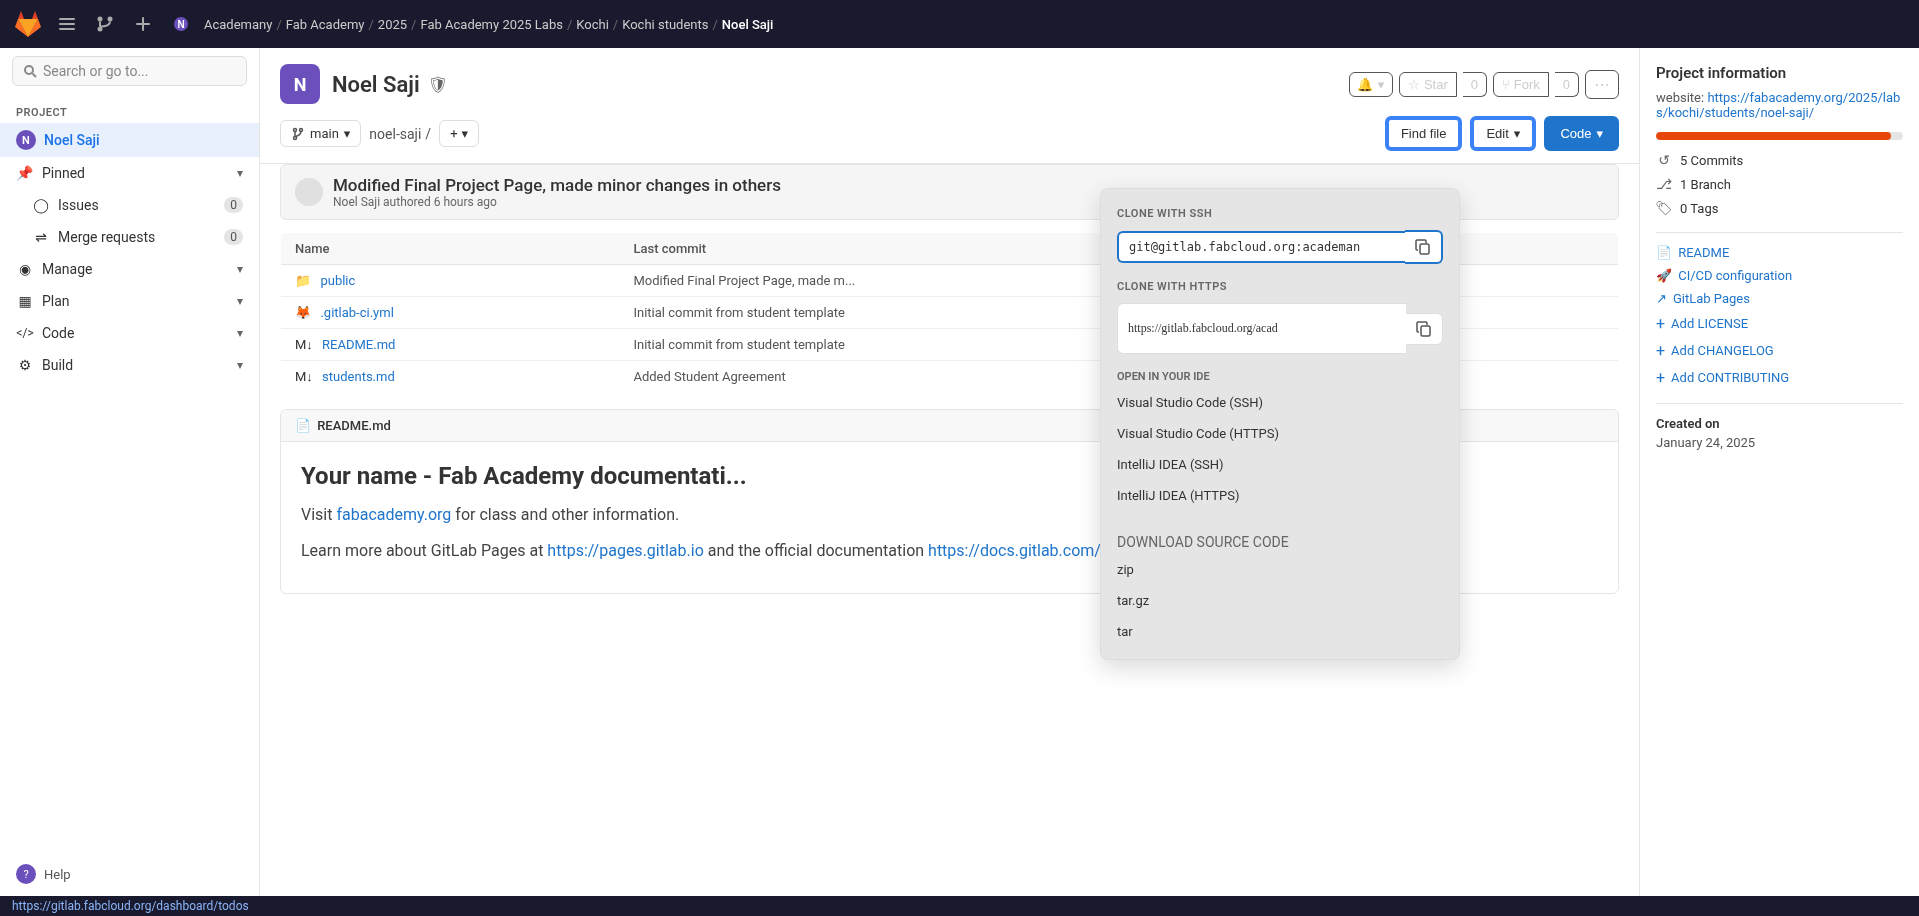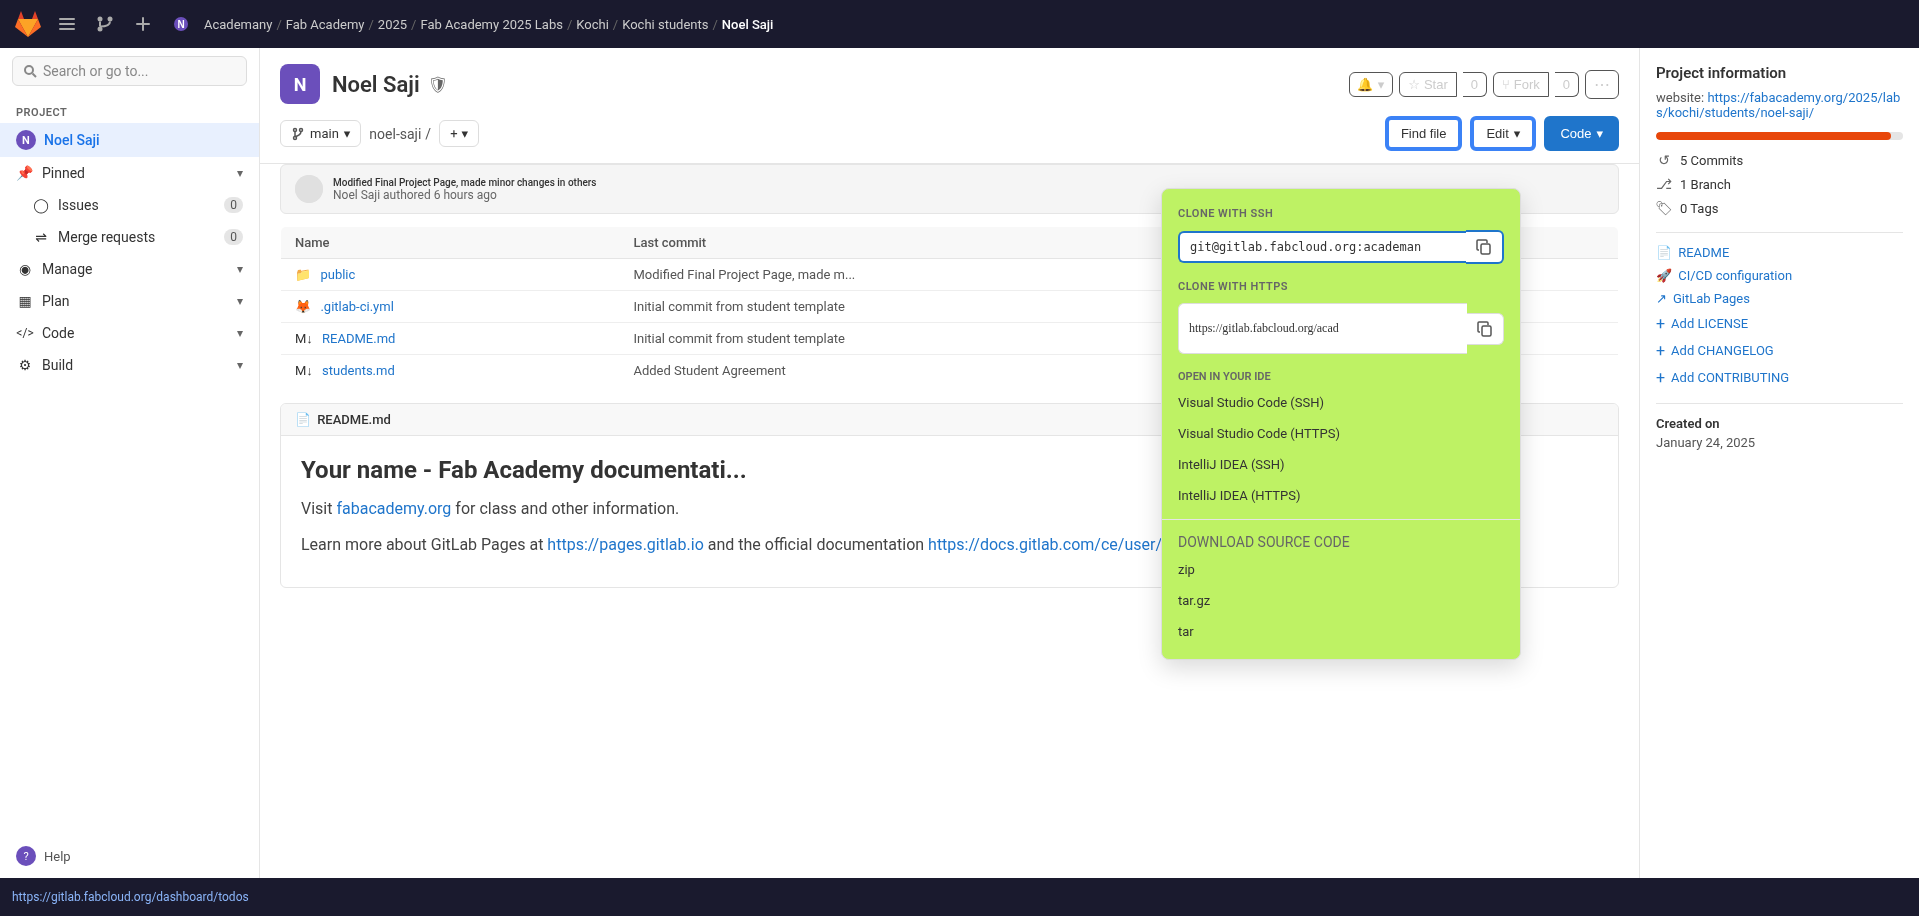--- a/index.html
+++ b/index.html
@@ -53,21 +53,21 @@
     .repo-toolbar { display: flex; align-items: center; gap: 8px; padding: 12px 20px; border-bottom: 1px solid #e5e5e5; flex-wrap: wrap; }
     .branch-select { display: inline-flex; align-items: center; gap: 5px; padding: 5px 10px; border: 1px solid #ddd; border-radius: 6px; background: #fff; cursor: pointer; font-size: 13px; }
     .path-breadcrumb { display: flex; align-items: center; gap: 4px; font-size: 14px; color: #555; }
     .add-btn { display: inline-flex; align-items: center; gap: 4px; border: 1px solid #ddd; border-radius: 6px; padding: 5px 10px; background: #fff; cursor: pointer; font-size: 13px; }
     .toolbar-right { margin-left: auto; display: flex; gap: 8px; }
 
     
     .commit-bar { background: #f5f5f5; border: 1px solid #e5e5e5; border-radius: 6px; margin: 0 20px 12px; padding: 10px 14px; display: flex; align-items: center; gap: 10px; }
     .commit-avatar { width: 28px; height: 28px; border-radius: 50%; background: #e0e0e0; overflow: hidden; flex-shrink: 0; }
     .commit-info { flex: 1; }
-    .commit-msg { font-weight: 500; font-size: 10px; color: #333; }
+    .commit-msg { font-weight: 500; font-size: 17px; color: #333; }
     .commit-meta { font-size: 12px; color: #666; }
 
     
     .file-table { width: calc(100% - 40px); margin: 0 20px 16px; border: 1px solid #e5e5e5; border-radius: 6px; border-collapse: collapse; overflow: hidden; }
     .file-table th { background: #f8f8f8; padding: 8px 14px; text-align: left; font-size: 13px; font-weight: 500; color: #555; border-bottom: 1px solid #e5e5e5; }
     .file-table td { padding: 8px 14px; border-bottom: 1px solid #eee; font-size: 13px; vertical-align: middle; }
     .file-table tr:last-child td { border-bottom: none; }
     .file-icon { margin-right: 6px; }
     .file-name { color: #1f75cb; cursor: pointer; }
     .commit-text { color: #555; }
@@ -93,37 +93,37 @@
     .stat-icon { width: 16px; height: 16px; display: flex; align-items: center; justify-content: center; color: #666; font-size: 14px; }
     .divider { border: none; border-top: 1px solid #e5e5e5; margin: 12px 0; }
     .meta-links { display: flex; flex-direction: column; gap: 8px; margin-bottom: 16px; }
     .meta-link { display: flex; align-items: center; gap: 6px; font-size: 13px; color: #1f75cb; cursor: pointer; }
     .meta-link .add-icon { color: #1f75cb; font-size: 16px; }
     .created-label { font-size: 13px; font-weight: 600; color: #333; margin-bottom: 4px; }
     .created-date { font-size: 13px; color: #555; }
 
     
     .dropdown-overlay {
-      position: absolute; top: 140px; left: 901px; width: 360px;
-      background: #bef264; border: 1px solid #ddd; border-radius: 8px;
+      position: absolute; top: 140px; left: 840px; width: 360px;
+      background: #e5e5e5; border: 1px solid #ddd; border-radius: 8px;
       box-shadow: 0 8px 24px rgba(0,0,0,0.15); z-index: 100; padding: 12px 0;
     }
     .dropdown-section-label { padding: 6px 16px; font-size: 11px; font-weight: 600; color: #666; text-transform: uppercase; letter-spacing: 0.5px; }
     .clone-input-wrap { margin: 4px 16px 10px; display: flex; align-items: center; }
     .clone-input { flex: 1; border: 2px solid #1f75cb; border-right: none; border-radius: 6px 0 0 6px; padding: 7px 10px; font-size: 12px; font-family: monospace; color: #333; background: #fff; outline: none; }
     .clone-copy-btn { border: 2px solid #1f75cb; border-left: none; border-radius: 0 6px 6px 0; background: #fff; cursor: pointer; padding: 7px 10px; display: flex; align-items: center; color: #555; }
     .clone-input-https { flex: 1; border: 1px solid #ddd; border-right: none; border-radius: 6px 0 0 6px; padding: 17px 10px; font-size: 12px; font-family: Liberation Serif, serif; color: #333; background: #fff; outline: none; }
     .clone-copy-btn-https { border: 1px solid #ddd; border-left: none; border-radius: 0 6px 6px 0; background: #fff; cursor: pointer; padding: 7px 10px; display: flex; align-items: center; color: #555; }
     .dropdown-menu-item { padding: 8px 16px; font-size: 13px; color: #333; cursor: pointer; }
     .dropdown-separator { border: none; border-top: 1px solid #e5e5e5; margin: 8px 0; }
     .open-ide-label { padding: 6px 16px 4px; font-size: 11px; font-weight: 600; color: #666; text-transform: uppercase; }
     .download-label { padding: 6px 16px 4px; font-size: 14px; font-weight: 400; color: #666; text-transform: uppercase; }
 
     
-    .status-bar { background: #1a1a2e; color: #aaa; font-size: 12px; padding: 2px 12px; display: flex; align-items: center; gap: 8px; height: 38px; flex-shrink: 0; }
+    .status-bar { background: #1a1a2e; color: #aaa; font-size: 12px; padding: 2px 12px; display: flex; align-items: center; gap: 8px; height: 20px; flex-shrink: 0; }
     .status-bar a { color: #8ab4f8; text-decoration: none; }
 
     
     .notif-btn { display: flex; align-items: center; gap: 4px; border: 1px solid #555; border-radius: 6px; padding: 4px 8px; cursor: pointer; color: #ccc; background: none; font-size: 13px; }
     .star-btn { display: flex; align-items: center; gap: 4px; border: 1px solid #555; border-radius: 6px 0 0 6px; padding: 4px 8px; cursor: pointer; color: #ccc; background: none; font-size: 13px; }
     .star-count { border: 1px solid #555; border-left: none; border-radius: 0 6px 6px 0; padding: 4px 8px; color: #ccc; font-size: 13px; background: none; cursor: pointer; }
     .fork-btn { display: flex; align-items: center; gap: 4px; border: 1px solid #555; border-radius: 6px 0 0 6px; padding: 4px 8px; cursor: pointer; color: #ccc; background: none; font-size: 13px; }
     .fork-count { border: 1px solid #555; border-left: none; border-radius: 0 6px 6px 0; padding: 4px 8px; color: #ccc; font-size: 13px; background: none; cursor: pointer; }
     .more-btn { border: 1px solid #555; border-radius: 6px; padding: 4px 8px; cursor: pointer; color: #ccc; background: none; font-size: 16px; }
   </style>

